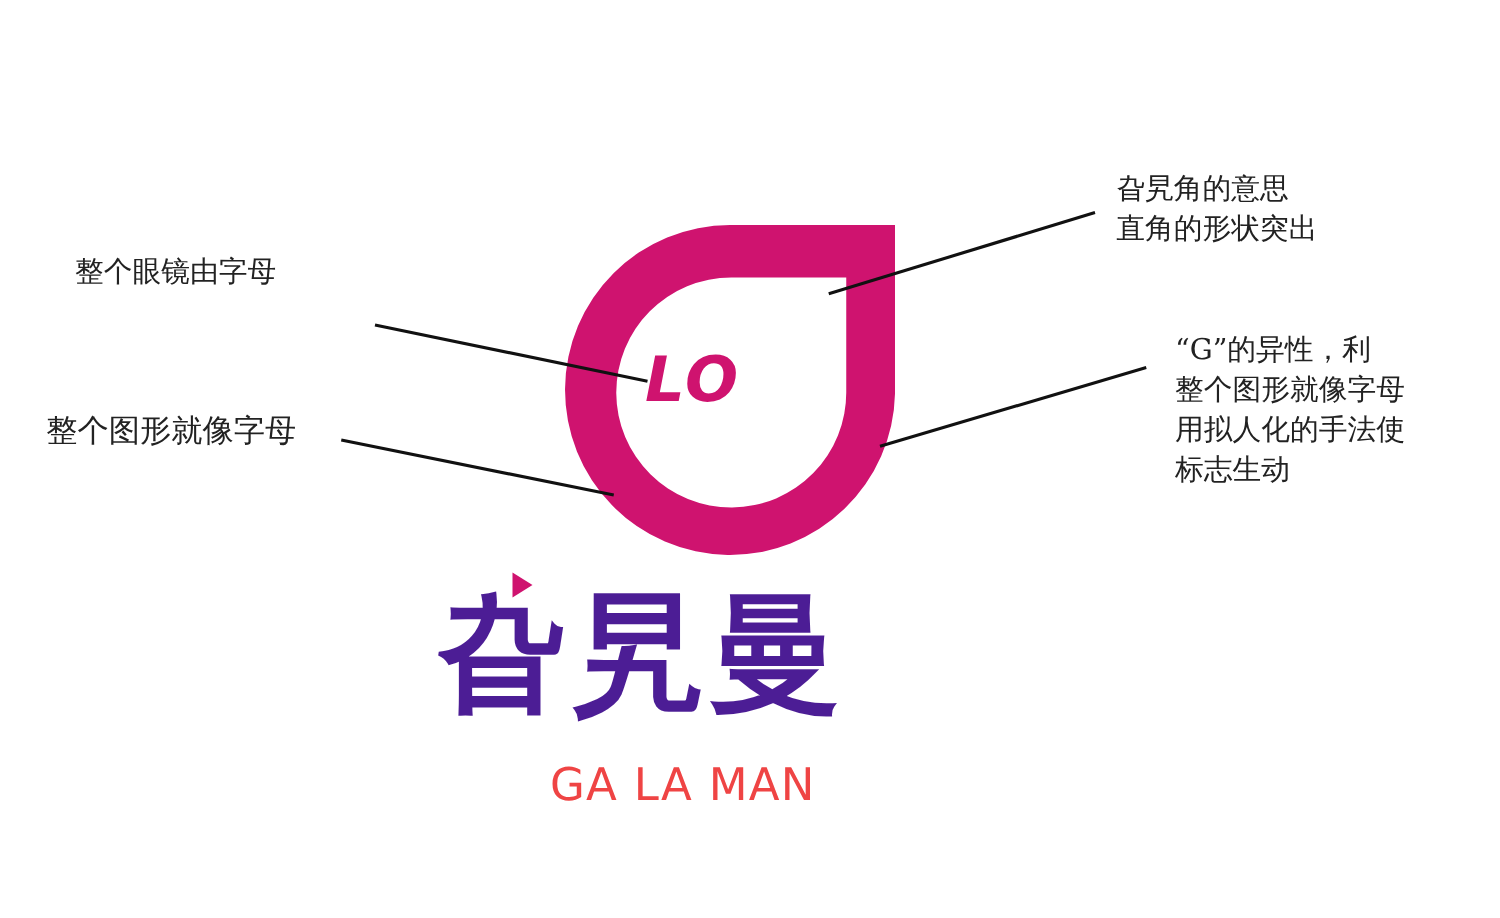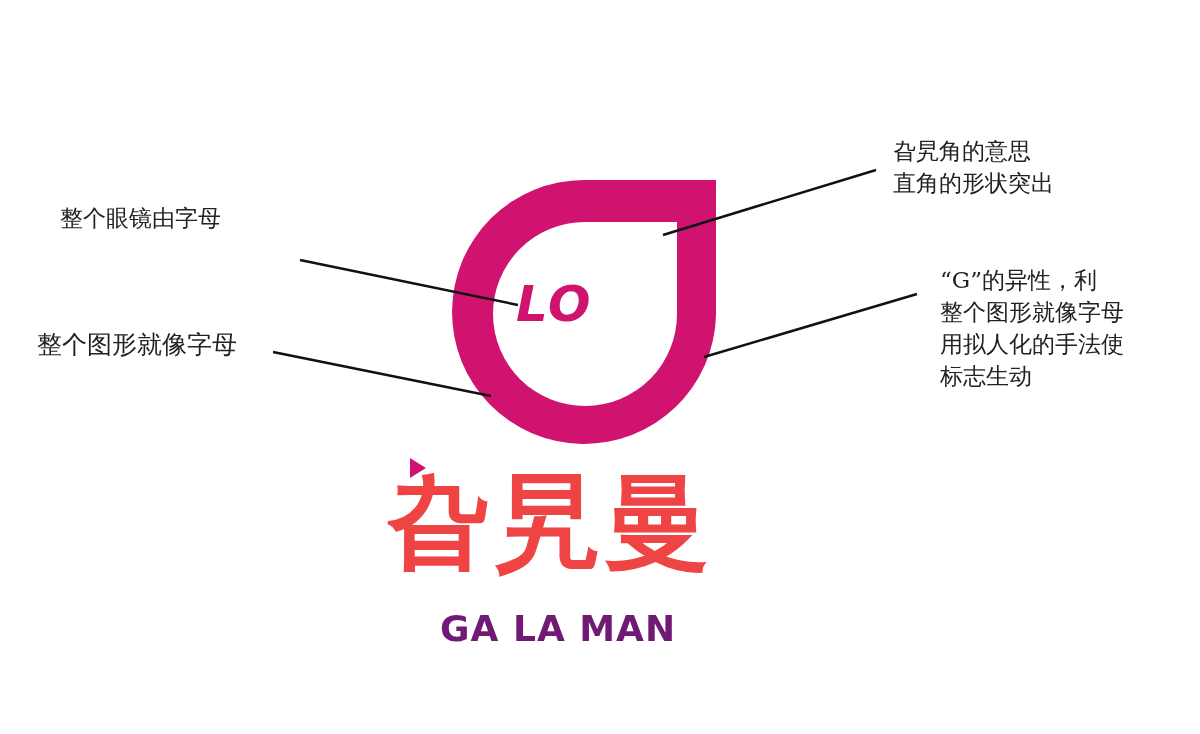--- a/index.html
+++ b/index.html
@@ -9,39 +9,39 @@
       font-family: "DejaVu Serif", "Liberation Serif", serif;
       color: #222222;
       font-size: 23px;
       line-height: 32px;
       white-space: nowrap;
     }
     .annot .line { display: block; }
     #art { position: absolute; left: 0; top: 0; }
     .brand-cn {
       position: absolute;
-      left: 385px; top: 462px;
+      left: 348px; top: 462px;
       width: 420px;
       font-family: "DejaVu Sans", "Liberation Sans", sans-serif;
       font-weight: bold;
       font-size: 104px;
       line-height: 120px;
       letter-spacing: 6px;
-      color: #ef4444;
+      color: #4c1d95;
       white-space: nowrap;
     }
     .brand-en {
       position: absolute;
       left: 440px; top: 607px;
       font-family: "DejaVu Sans", "Liberation Sans", sans-serif;
-      font-weight: bold;
+      font-weight: normal;
       font-size: 36px;
       line-height: 44px;
       letter-spacing: 1px;
-      color: #701a75;
+      color: #ef4444;
       white-space: nowrap;
       text-align: center;
     }
     .mono-lo {
       position: absolute;
       left: 516px; top: 276px;
       font-family: "DejaVu Sans", "Liberation Sans", sans-serif;
       font-weight: bold;
       font-style: italic;
       font-size: 50px;

